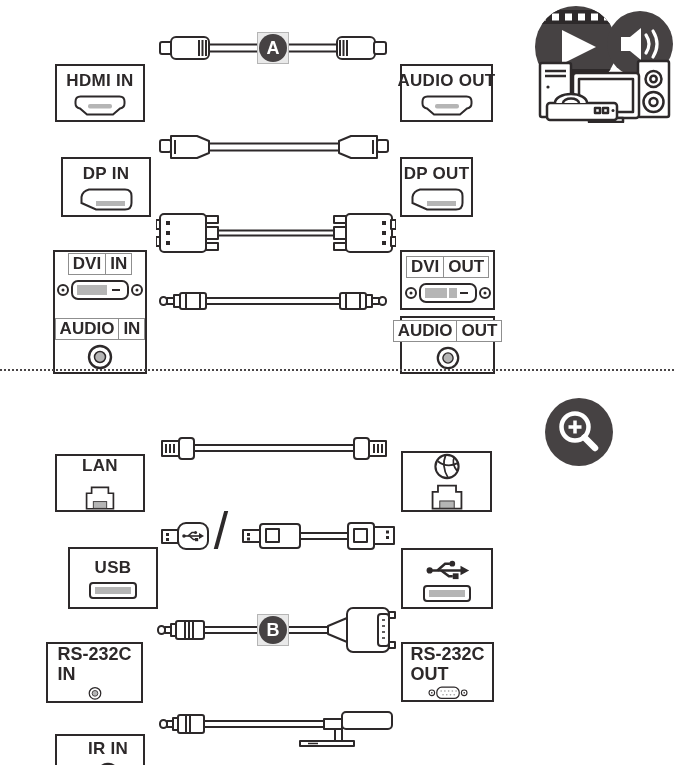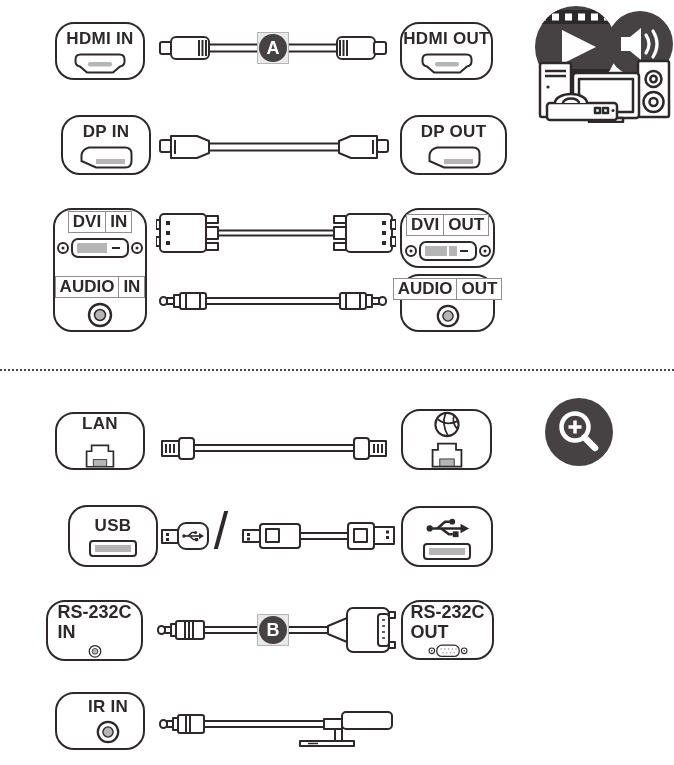--- a/index.html
+++ b/index.html
@@ -7,25 +7,26 @@
   #canvas {
     position: relative; width: 674px; height: 765px;
     background: #fff; overflow: hidden;
     font-family: "Liberation Sans", sans-serif;
     color: #2d292a;
   }
   .abs { position: absolute; }
   .pbox {
     position: absolute;
     border: 2px solid #2d292a;
-    border-radius: 19px;
+    border-radius: 0;
     background: #fff;
     display: flex; flex-direction: column;
     align-items: center; justify-content: center;
     gap: 4px;
+    margin-top: 42px;
   }
   .plabel { font-weight: bold; font-size: 17px; letter-spacing: .3px; white-space: nowrap; }
   .plabel-sm { font-weight: bold; font-size: 18px; line-height: 1.12; text-align: left; white-space: nowrap; }
   .lblcells { display: flex; border: 1.5px solid #8f8f8f; background: #fff; }
   .lblcells span { padding: 0 4px; font-weight: bold; font-size: 17px; line-height: 20px; white-space: nowrap; }
   .lblcells span + span { border-left: 1.5px solid #8f8f8f; }
   .badge {
     position: absolute; width: 32px; height: 32px;
     background: #e9e9e9; border: 1px solid #b5b5b5;
     display: flex; align-items: center; justify-content: center;
@@ -75,21 +76,21 @@
         <line x1="189" y1="12" x2="189" y2="28"></line>
       <rect x="216" y="14" width="12" height="12" rx="2"></rect>
     </g>
   </svg>
 
   <div class="badge" style="left:257px; top:32px;">
     <div class="disc">A</div>
   </div>
 
   <div class="pbox" style="left:400px; top:22px; width:93px; height:58px;">
-    <div class="plabel">HDMI OUT</div>
+    <div class="plabel">AUDIO OUT</div>
     <svg width="52" height="21" viewBox="0 0 52 21">
       <path d="M6.5 1.5 H45.5 Q50.5 1.5 50.5 6.5 V8.5 Q50.5 12.5 46 13.5 L39 19.5 H13 L6 13.5 Q1.5 12.5 1.5 8.5 V6.5 Q1.5 1.5 6.5 1.5 Z" fill="#fff" stroke="#2d292a" stroke-width="2"></path>
       <rect x="14" y="9" width="24" height="4.5" rx="2" fill="#b5b5b5"></rect>
     </svg>
   </div>
 
   <svg class="abs" style="left:533px; top:5px;" width="140" height="118" viewBox="0 0 140 118">
     <defs>
         <clipPath id="clipFilm">
           <circle cx="43" cy="42" r="41"></circle>
@@ -154,21 +155,21 @@
       <path d="M13 11 H39 L51 16 V28 L39 33 H13 Z"></path>
       <line x1="17" y1="15" x2="17" y2="29"></line>
       <line x1="51" y1="18.5" x2="181" y2="18.5"></line>
         <line x1="51" y1="25.5" x2="181" y2="25.5"></line>
       <path d="M219 11 H193 L181 16 V28 L193 33 H219 Z"></path>
       <line x1="215" y1="15" x2="215" y2="29"></line>
       <rect x="219" y="15" width="11" height="12" rx="2"></rect>
     </g>
   </svg>
 
-  <div class="pbox" style="left:400px; top:115px; width:107px; height:60px;">
+  <div class="pbox" style="left:400px; top:115px; width:73px; height:60px;">
     <div class="plabel">DP OUT</div>
     <svg width="54" height="23" viewBox="0 0 54 23">
       <path d="M10 1.5 H46 Q52.5 1.5 52.5 8 V15 Q52.5 21.5 46 21.5 H17 L2.5 15 V9 Q3.5 3 10 1.5 Z" fill="#fff" stroke="#2d292a" stroke-width="2"></path>
       <rect x="17" y="13" width="29" height="5" fill="#b5b5b5"></rect>
     </svg>
   </div>
 
   <div class="pbox" style="left:53px; top:208px; width:94px; height:124px; gap:3px;">
     <div class="lblcells">
       <span>DVI</span>

